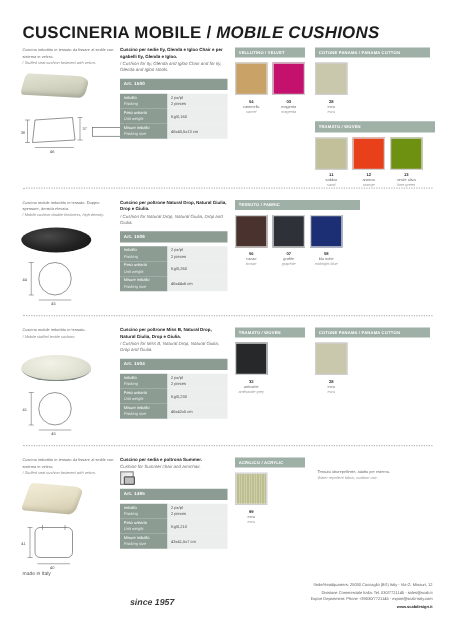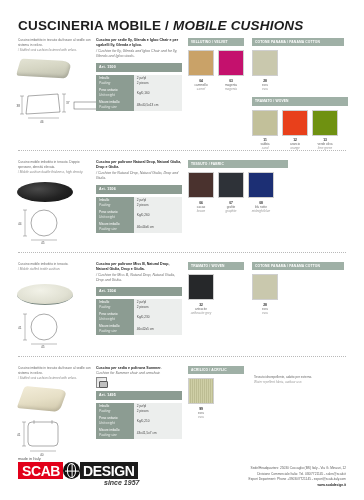--- a/index.html
+++ b/index.html
@@ -483,27 +483,20 @@
         <div class="note-text" style="width:76px; padding-top:9px;">
           <div>Tessuto idrorepellente, adatto per esterno.</div>
           <div class="en">Water repellent fabric, outdoor use.</div>
         </div>
       </div>
     </div>
   </div>
 
   <div class="made-in">made in Italy</div>
 
-  <div class="logo">
-    <div class="logo-scab">SCAB</div>
-    <div class="logo-globe">
-        <div class="ring"></div>
-      </div>
-    <div class="logo-design">DESIGN</div>
-  </div>
   <div class="since">since 1957</div>
 
   <div class="addr">
     <div>Sede/Headquarters: 25030 Coccaglio (BS) Italy - Via G. Minauri, 12</div>
     <div>Divisione Commerciale Italia: Tel. 030/7721145 - sales@scab.it</div>
     <div>Export Department: Phone +39030/7721145 - export@scab-italy.com</div>
     <div class="site">www.scabdesign.it</div>
   </div>
 
 </div>

